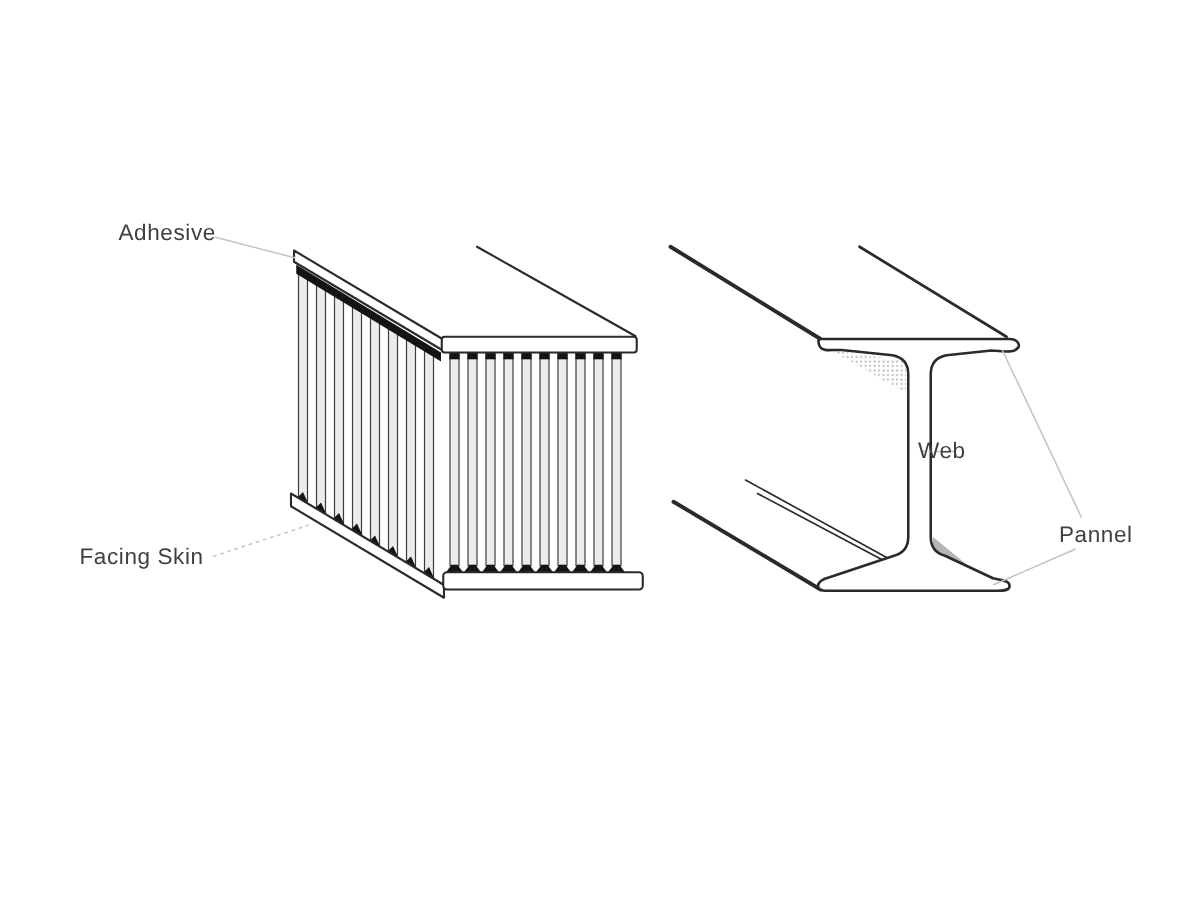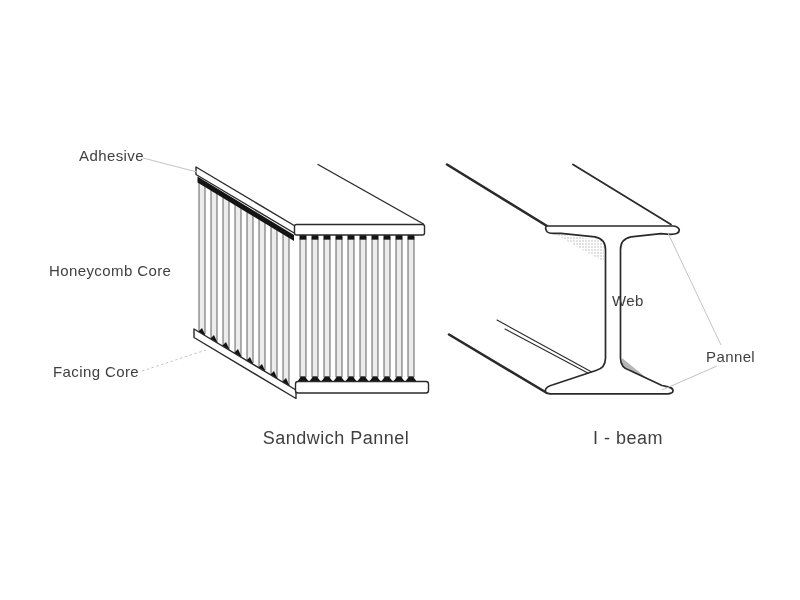--- a/index.html
+++ b/index.html
@@ -145,24 +145,21 @@
       <line class="leader" x1="143" y1="158" x2="197" y2="172"></line>
       <line class="leader dashed" x1="142" y1="371" x2="206" y2="350"></line>
       <line class="leader dashed" x1="614" y1="301" x2="636" y2="301"></line>
       <line class="leader" x1="668" y1="233" x2="721" y2="345"></line>
       <line class="leader" x1="717" y1="366" x2="662" y2="390"></line>
     </g>
   </svg>
 
   <div class="label" style="left:67px; top:148px;margin-left:12px;">Adhesive</div>
 
-  <div class="label" style="left:49px; top:263px;">Honeycomb Core</div>
 
-  <div class="label" style="left:53px; top:364px;">Facing Core</div>
+  <div class="label" style="left:53px; top:364px;">Facing Skin</div>
 
   <div class="label" style="left:612px; top:293px;">Web</div>
 
   <div class="label" style="left:706px; top:349px;">Pannel</div>
 
-  <div class="caption" style="left:226px; top:429px;">Sandwich Pannel</div>
 
-  <div class="caption" style="left:518px; top:429px;">I - beam</div>
 </div>
 
 </body></html>

